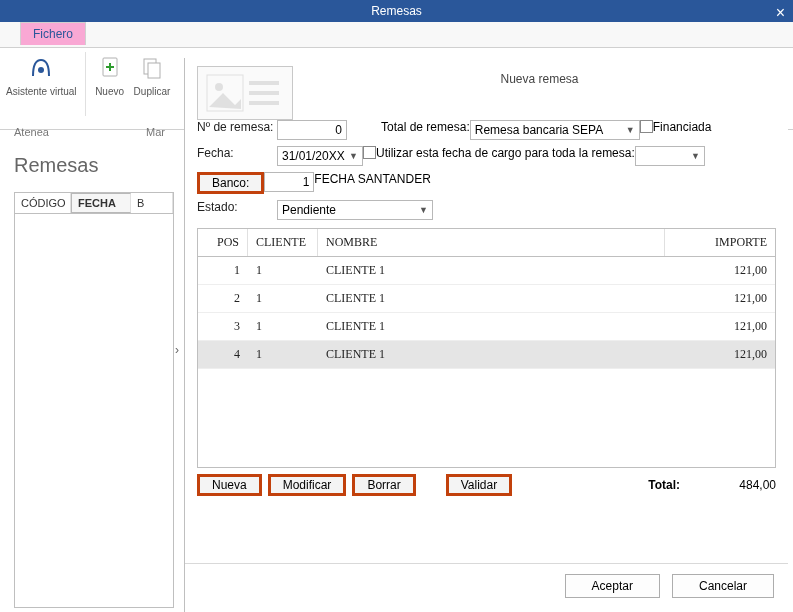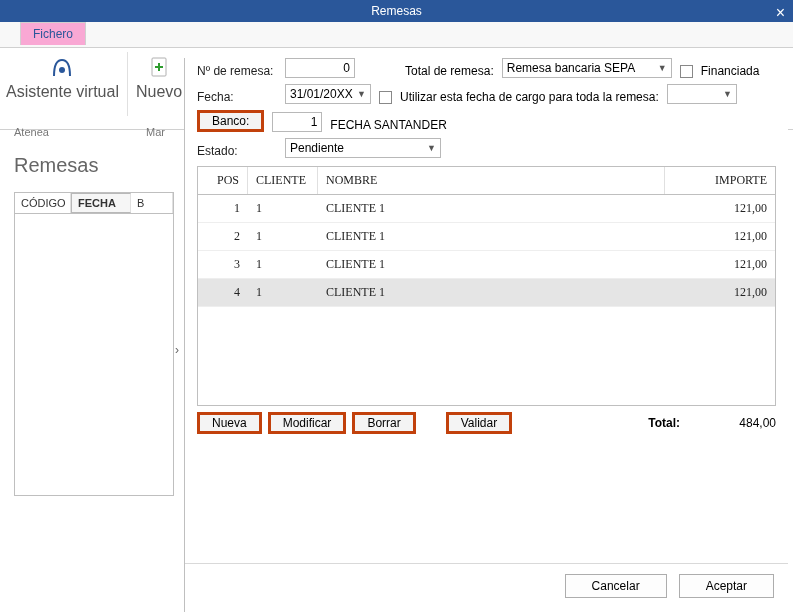--- a/index.html
+++ b/index.html
@@ -10,39 +10,39 @@
   .outer-title .close { position: absolute; right: 8px; top: 2px; font-size: 16px; cursor: pointer; }
 
   
   .ribbon-tabs { height: 26px; border-bottom: 1px solid #d0d0d0; background: #f8f8f8; }
   .ribbon-tab { display: inline-block; padding: 4px 12px; border: 1px solid #d0d0d0; border-bottom: none; background: #f9a8d4; color: #2a579a; margin-left: 20px; cursor: pointer; }
 
   
   .ribbon { height: 82px; border-bottom: 1px solid #d0d0d0; background: #fff; display: flex; align-items: flex-start; padding: 4px 6px; gap: 8px; }
   .ribbon-group { display: flex; flex-direction: column; align-items: center; gap: 2px; }
   .ribbon-group .icon { width: 32px; height: 32px; display: flex; align-items: center; justify-content: center; }
-  .ribbon-group .lbl { font-size: 16px; color: #555; text-align: right; line-height: 12px; }
+  .ribbon-group .lbl { font-size: 10px; color: #555; text-align: right; line-height: 12px; }
   .ribbon .sep { width: 1px; height: 64px; background: #e0e0e0; }
   .ribbon-caption { position: absolute; font-size: 11px; color: #777; }
 
   .page-title { position: absolute; left: 14px; top: 154px; font-size: 20px; color: #666; }
 
-  .list-panel { position: absolute; left: 14px; top: 192px; width: 160px; height: 304px; border: 1px solid #bfbfbf; }
+  .list-panel { position: absolute; left: 14px; top: 192px; width: 160px; height: 416px; border: 1px solid #bfbfbf; }
   .list-header { display: flex; border-bottom: 1px solid #bfbfbf; }
   .list-header div { padding: 4px 6px; border-right: 1px solid #e0e0e0; font-size: 11px; color: #333; }
   .list-header .sel { font-weight: bold; background: #f6f6f6; }
 
   .side-handle { position: absolute; left: 172px; top: 336px; width: 10px; height: 28px; display:flex; align-items:center; justify-content:center; color:#666; cursor:pointer; }
 
   
   .dialog { position: absolute; left: 184px; top: 58px; width: 604px; height: 554px; background: #fff; border-left: 1px solid #bfbfbf; }
   .dialog-title { text-align: center; padding: 6px 0 16px; color: #444; }
   .dialog-body { padding: 0 12px; }
 
-  .form-row { display: flex; align-items: flex-end; gap: 8px; margin-bottom: 6px; }
+  .form-row { display: flex; align-items: flex-start; margin-bottom: 6px; }
   .form-label { width: 80px; color: #222; }
   .txt { border: 1px solid #b8b8b8; height: 20px; padding: 0 4px; background: #fff; }
   .txt.right { text-align: right; }
   .sel { border: 1px solid #b8b8b8; height: 20px; padding: 0 4px; background: #fff; display:inline-flex; align-items:center; justify-content:space-between; gap:4px;}
   .caret { font-size: 9px; color: #555; }
   .chk { width: 13px; height: 13px; border: 1px solid #888; display:inline-block; }
   .btn-small { border: 3px solid #c2410c; background: #f4f4f4; height: 22px; padding: 0 12px; cursor: pointer; }
 
   .placeholder-icon { border: 1px solid #c8c8c8; background: #fafafa; width: 96px; height: 54px; display:flex; align-items:center; justify-content:center; }
   .placeholder-icon svg { opacity: .5; }
@@ -131,20 +131,33 @@
   <div class="list-header">
     <div style="width:56px">CÓDIGO</div>
     <div class="sel" style="width:60px">FECHA</div>
     <div style="flex:1">B</div>
   </div>
 </div>
 
 <div class="side-handle">›</div>
 
 <div class="dialog">
+  <div style="display:flex; align-items:flex-start; gap:10px; padding:8px 12px 0;">
+    <div class="placeholder-icon">
+      <svg width="80" height="40" viewBox="0 0 80 40">
+          <rect x="2" y="2" width="36" height="36" fill="none" stroke="#c8c8c8"></rect>
+          <circle cx="14" cy="14" r="4" fill="#c8c8c8"></circle>
+          <path d="M4 34 L18 20 L30 32 L36 26 L36 36 Z" fill="#c8c8c8"></path>
+          <rect x="44" y="8" width="30" height="4" fill="#c8c8c8"></rect>
+          <rect x="44" y="18" width="30" height="4" fill="#c8c8c8"></rect>
+          <rect x="44" y="28" width="30" height="4" fill="#c8c8c8"></rect>
+        </svg>
+    </div>
+    <div class="dialog-title" style="flex:1">Nueva remesa</div>
+  </div>
 
   <div class="dialog-body">
     <div class="form-row">
       <span class="form-label">Nº de remesa:</span>
       <input class="txt right" style="width: 70px;" value="0">
       <span style="width:34px"></span>
       <span>Total de remesa:</span>
       <div class="sel ro" style="width:170px">
         <span>Remesa bancaria SEPA</span>
           <span class="caret">▼</span>
@@ -223,16 +236,16 @@
       <span style="width:18px"></span>
       <button class="btn-small">Validar</button>
       <span class="spacer"></span>
       <span class="total-lbl">Total:</span>
       <span class="total-val">484,00</span>
     </div>
   </div>
 
   <div class="dialog-sep"></div>
   <div class="dialog-buttons">
+    <button class="dlg-btn">Aceptar</button>
     <button class="dlg-btn">Cancelar</button>
-    <button class="dlg-btn">Aceptar</button>
   </div>
 </div>
 
 </body></html>

